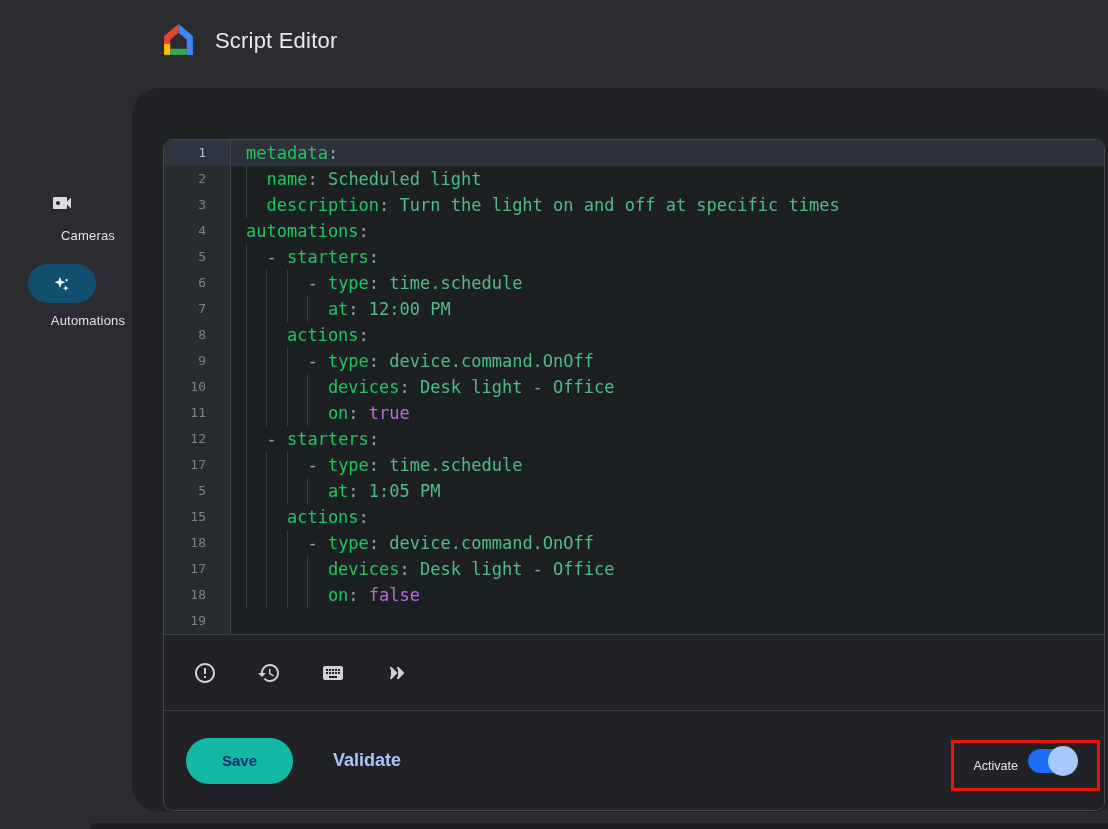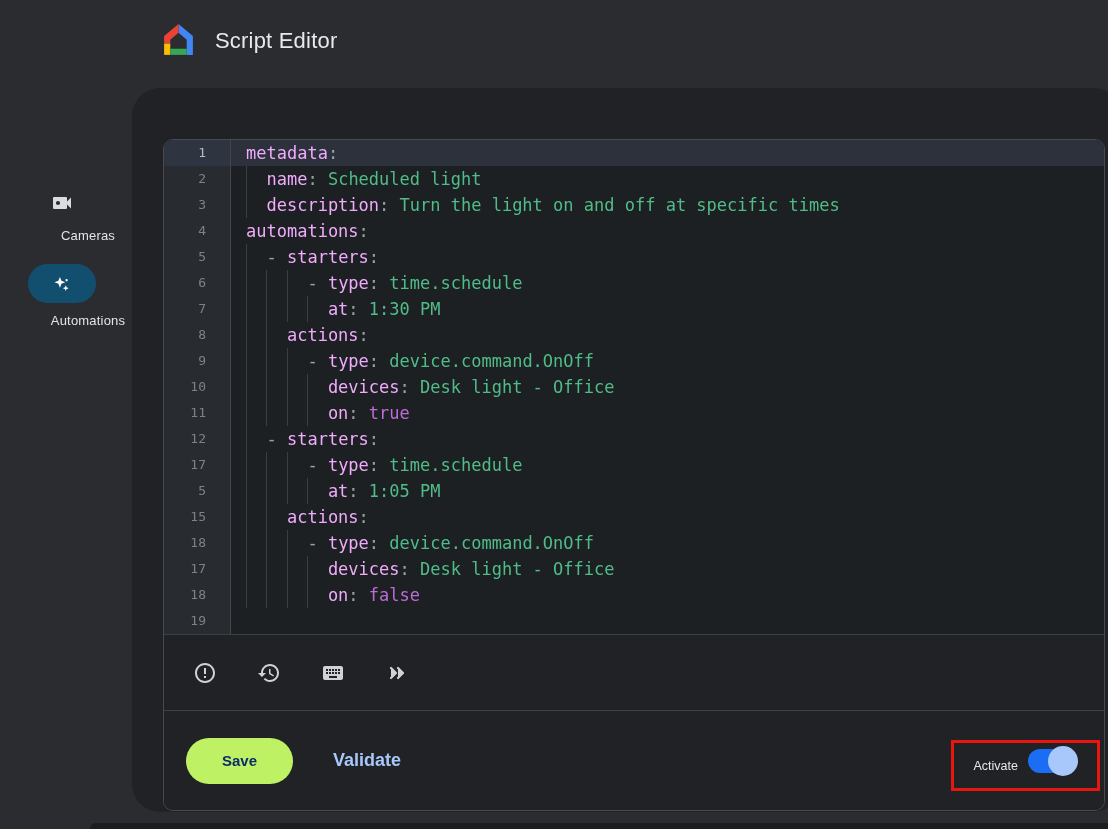--- a/index.html
+++ b/index.html
@@ -33,33 +33,33 @@
 
   
   .code-area { height:494px; display:flex; flex-direction:column; background:#1d2023; }
   .cm-line { display:flex; height:26px; line-height:26px; font-family:"DejaVu Sans Mono", monospace; font-size:17px; white-space:pre; }
   .cm-line.active { background:#2c313c; }
   .ln { width:67px; flex:0 0 67px; background:#282c31; border-right:1px solid #42464c; color:#7d828a; font-size:13px; text-align:right; padding-right:24px; user-select:none; }
   .cm-line.active .ln { background:#2f3540; color:#b6bcc6; }
   .code { flex:1; padding-left:15px; color:#c8ccd2; }
   .indent { display:inline-block; height:26px; vertical-align:top;
     background:repeating-linear-gradient(to right,#3a3f45 0,#3a3f45 1px,transparent 1px,transparent 2ch); }
-  .tok-key  { color:#f0abfc; }
+  .tok-key  { color:#22c55e; }
   .tok-punc { color:#99a0a8; }
   .tok-str  { color:#50bd88; }
   .tok-bool { color:#bd6bd6; }
 
   
   .editor-toolbar { height:76px; border-top:1px solid #3c4045; background:#202226; display:flex; align-items:center; gap:40px; padding-left:29px; }
   .tool-btn { width:24px; height:24px; color:#cfd2d6; cursor:pointer; display:flex; align-items:center; justify-content:center; }
   .tool-btn svg { width:24px; height:24px; fill:#cfd2d6; }
 
   
   .editor-footer { flex:1; border-top:1px solid #3c4045; background:#202226; display:flex; align-items:center; padding:0 30px 0 22px; }
-  .save-button { width:107px; height:46px; border:none; border-radius:23px; background:#bef264; color:#0c2d6b; font-family:"Liberation Sans", sans-serif; font-size:15px; font-weight:700; cursor:pointer; }
+  .save-button { width:107px; height:46px; border:none; border-radius:23px; background:#14b8a6; color:#0c2d6b; font-family:"Liberation Sans", sans-serif; font-size:15px; font-weight:700; cursor:pointer; }
   .validate-link { margin-left:40px; color:#a8c7fa; font-size:18px; font-weight:700; cursor:pointer; }
   .activate-group { margin-left:auto; display:flex; align-items:flex-end; gap:10px; }
   .activate-label { font-size:12.5px; color:#e6e8eb; }
   .switch { position:relative; width:46px; height:24px; border-radius:12px; background:#1b6ef3; cursor:pointer; }
   .switch-thumb { position:absolute; top:-3px; left:20px; width:30px; height:30px; border-radius:50%; background:#a8c7fa; }
 
   
   .annotation-box { position:absolute; left:951px; top:740px; width:149px; height:51px; border:3px solid #e9160f; pointer-events:none; }
 
   
@@ -101,21 +101,21 @@
 <div class="card">
   <div class="editor-box">
 
     <div class="code-area">
         <div class="cm-line active"><div class="ln">1</div><div class="code"><span class="tok-key">metadata</span><span class="tok-punc">:</span></div></div>
         <div class="cm-line"><div class="ln">2</div><div class="code"><span class="indent" style="width: 2ch;"></span><span class="tok-key">name</span><span class="tok-punc">:</span><span class="tok-str"> Scheduled light</span></div></div>
         <div class="cm-line"><div class="ln">3</div><div class="code"><span class="indent" style="width: 2ch;"></span><span class="tok-key">description</span><span class="tok-punc">:</span><span class="tok-str"> Turn the light on and off at specific times</span></div></div>
         <div class="cm-line"><div class="ln">4</div><div class="code"><span class="tok-key">automations</span><span class="tok-punc">:</span></div></div>
         <div class="cm-line"><div class="ln">5</div><div class="code"><span class="indent" style="width: 2ch;"></span><span class="tok-punc">- </span><span class="tok-key">starters</span><span class="tok-punc">:</span></div></div>
         <div class="cm-line"><div class="ln">6</div><div class="code"><span class="indent" style="width: 6ch;"></span><span class="tok-punc">- </span><span class="tok-key">type</span><span class="tok-punc">:</span><span class="tok-str"> time.schedule</span></div></div>
-        <div class="cm-line"><div class="ln">7</div><div class="code"><span class="indent" style="width: 8ch;"></span><span class="tok-key">at</span><span class="tok-punc">:</span><span class="tok-str"> 1:30 PM</span></div></div>
+        <div class="cm-line"><div class="ln">7</div><div class="code"><span class="indent" style="width: 8ch;"></span><span class="tok-key">at</span><span class="tok-punc">:</span><span class="tok-str"> 12:00 PM</span></div></div>
         <div class="cm-line"><div class="ln">8</div><div class="code"><span class="indent" style="width: 4ch;"></span><span class="tok-key">actions</span><span class="tok-punc">:</span></div></div>
         <div class="cm-line"><div class="ln">9</div><div class="code"><span class="indent" style="width: 6ch;"></span><span class="tok-punc">- </span><span class="tok-key">type</span><span class="tok-punc">:</span><span class="tok-str"> device.command.OnOff</span></div></div>
         <div class="cm-line"><div class="ln">10</div><div class="code"><span class="indent" style="width: 8ch;"></span><span class="tok-key">devices</span><span class="tok-punc">:</span><span class="tok-str"> Desk light - Office</span></div></div>
         <div class="cm-line"><div class="ln">11</div><div class="code"><span class="indent" style="width: 8ch;"></span><span class="tok-key">on</span><span class="tok-punc">:</span><span class="tok-bool"> true</span></div></div>
         <div class="cm-line"><div class="ln">12</div><div class="code"><span class="indent" style="width: 2ch;"></span><span class="tok-punc">- </span><span class="tok-key">starters</span><span class="tok-punc">:</span></div></div>
         <div class="cm-line"><div class="ln">17</div><div class="code"><span class="indent" style="width: 6ch;"></span><span class="tok-punc">- </span><span class="tok-key">type</span><span class="tok-punc">:</span><span class="tok-str"> time.schedule</span></div></div>
         <div class="cm-line"><div class="ln">5</div><div class="code"><span class="indent" style="width: 8ch;"></span><span class="tok-key">at</span><span class="tok-punc">:</span><span class="tok-str"> 1:05 PM</span></div></div>
         <div class="cm-line"><div class="ln">15</div><div class="code"><span class="indent" style="width: 4ch;"></span><span class="tok-key">actions</span><span class="tok-punc">:</span></div></div>
         <div class="cm-line"><div class="ln">18</div><div class="code"><span class="indent" style="width: 6ch;"></span><span class="tok-punc">- </span><span class="tok-key">type</span><span class="tok-punc">:</span><span class="tok-str"> device.command.OnOff</span></div></div>
         <div class="cm-line"><div class="ln">17</div><div class="code"><span class="indent" style="width: 8ch;"></span><span class="tok-key">devices</span><span class="tok-punc">:</span><span class="tok-str"> Desk light - Office</span></div></div>

